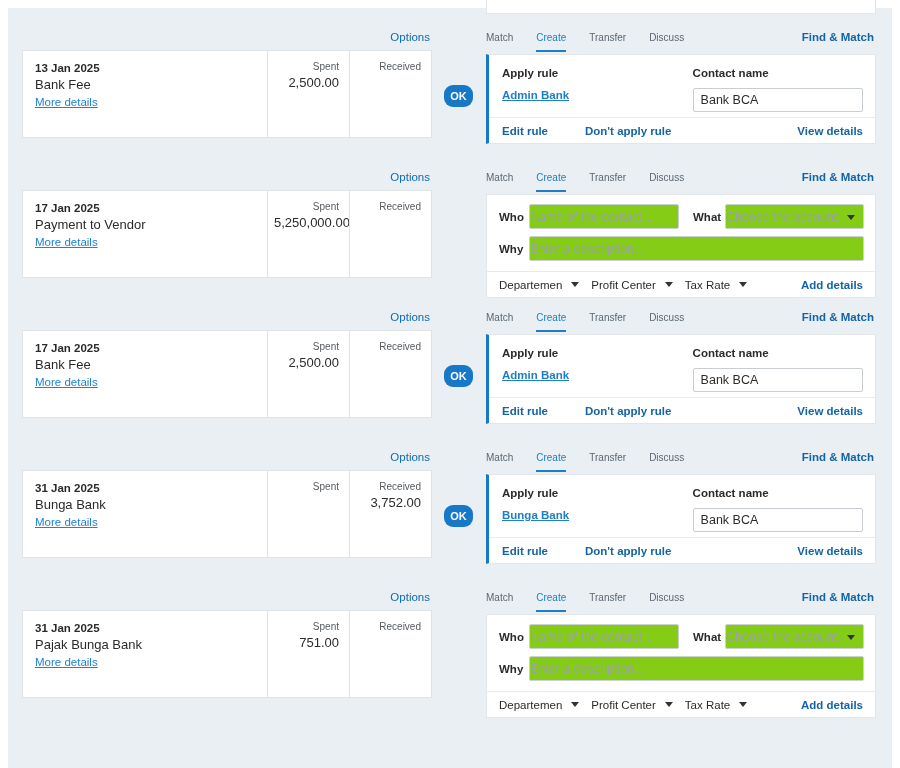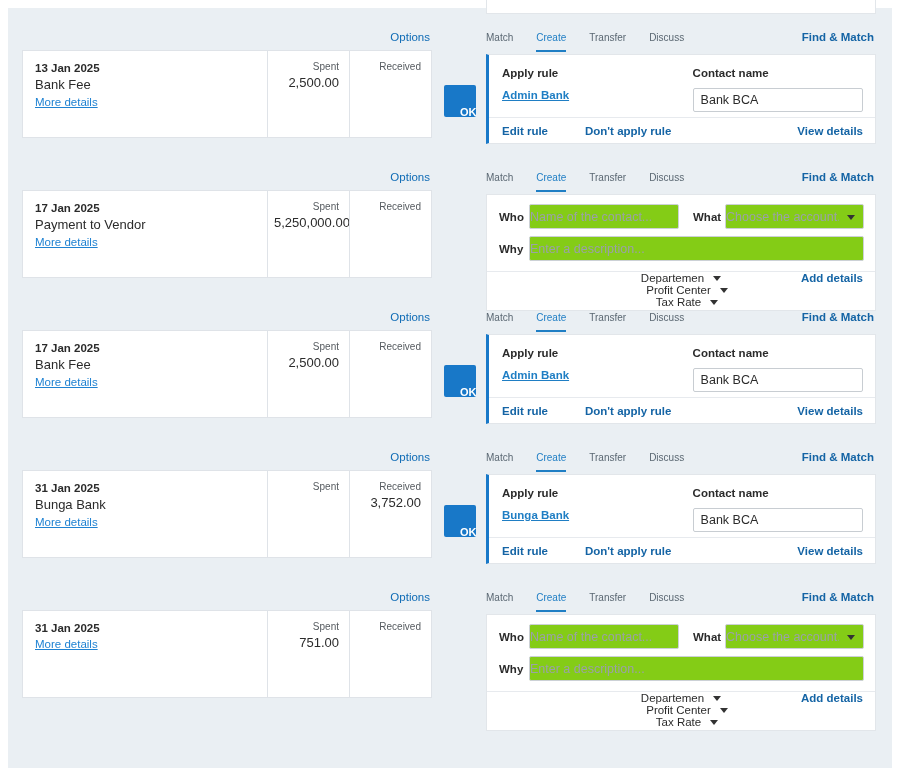--- a/index.html
+++ b/index.html
@@ -145,25 +145,25 @@
   .ok-btn {
     position: absolute;
     left: 436px;
     width: 29px;
     height: 22px;
     background: #1878c8;
     color: #ffffff;
     font-size: 11px;
     font-weight: bold;
     border: none;
-    border-radius: 2px;
+    border-radius: 9px;
     cursor: pointer;
     line-height: 22px;
     text-align: center;
-    padding: 16px;
+    padding: 0;
     font-family: "Liberation Sans", sans-serif;
   }
 
   
   .right-col {
     position: absolute;
     left: 478px;
     top: 0;
     width: 390px;
   }
@@ -311,26 +311,25 @@
     top: 11px;
     width: 0; height: 0;
     border-left: 4px solid transparent;
     border-right: 4px solid transparent;
     border-top: 5px solid #333333;
     pointer-events: none;
   }
 
   .form-footer {
     border-top: 1px solid #e7eaee;
-    height: 39px;
+    height: 26px;
     display: flex;
     align-items: center;
     padding: 0 12px 0 12px;
     position: relative;
-    flex-direction: column;
   }
   .dd {
     display: flex;
     align-items: center;
     font-size: 11.5px;
     color: #2b2b2b;
     cursor: pointer;
     white-space: nowrap;
   }
   .dd .caret {
@@ -541,20 +540,21 @@
               </div>
             </div>
           </div>
         </div>
         <div class="row last">
           <div class="left-col">
             <div class="options-bar"><span class="options-link">Options</span></div>
             <div class="stmt-card">
               <div class="stmt-desc">
                 <div class="stmt-date">31 Jan 2025</div>
+                <div class="stmt-name">Pajak Bunga Bank</div>
                 <div><span class="stmt-more">More details</span></div>
               </div>
               <div class="stmt-amt">
                 <div class="amt-label">Spent</div>
                 <div class="amt-value">751.00</div>
               </div>
               <div class="stmt-amt">
                 <div class="amt-label">Received</div>
                 <div class="amt-value"></div>
               </div>

